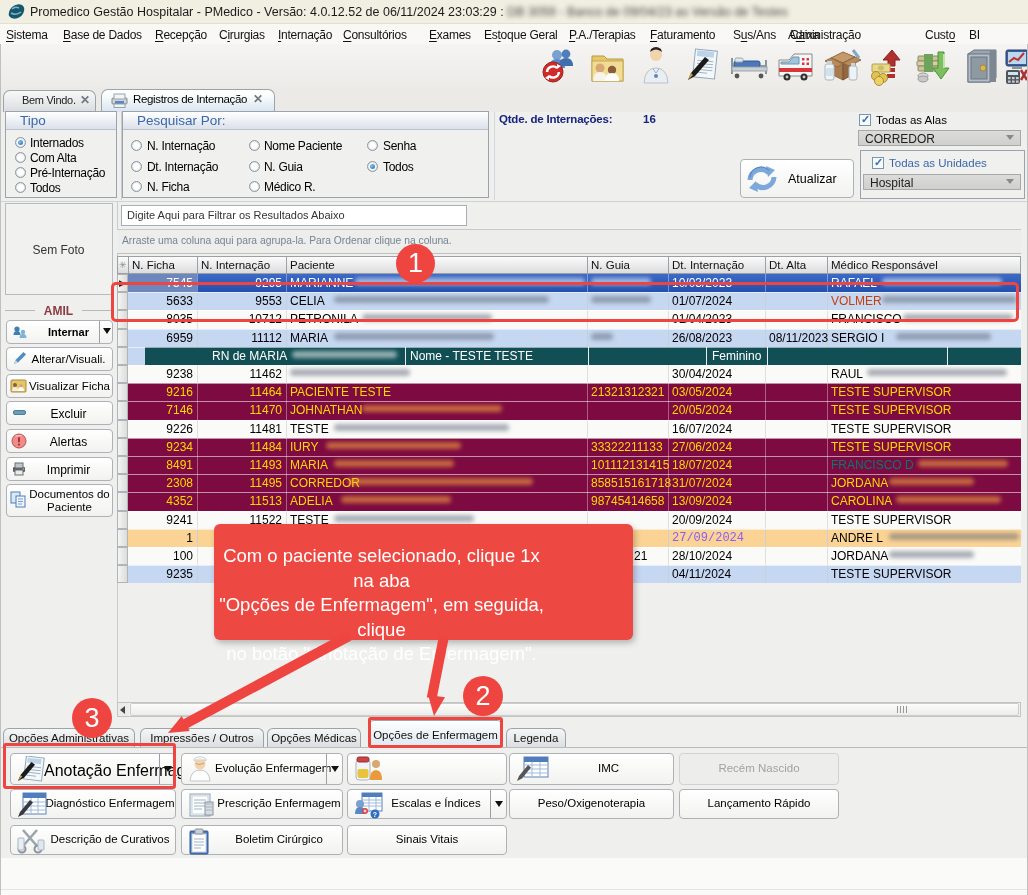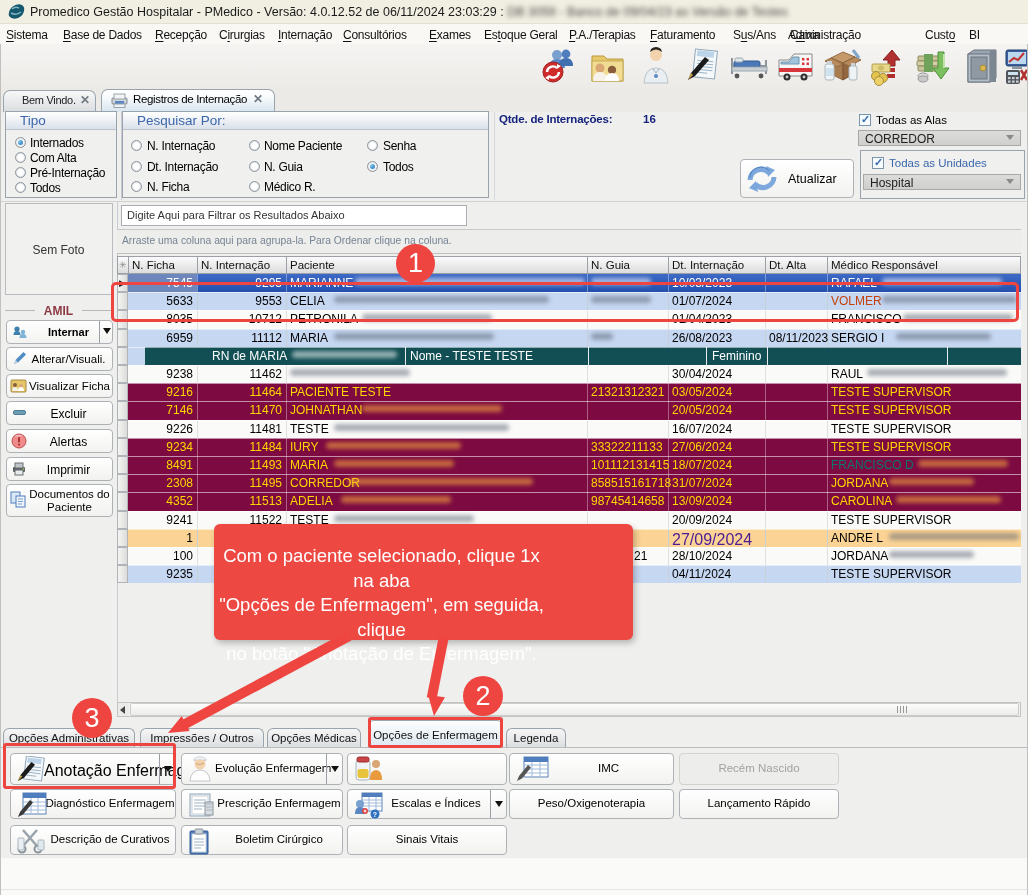--- a/index.html
+++ b/index.html
@@ -574,21 +574,21 @@
 <div class="abs" style="left:831px;top:513px;font-size:12px;color:#000;">TESTE SUPERVISOR</div>
 <div class="abs" style="left:117px;top:529px;width:11px;height:18px;background:linear-gradient(90deg,#f4f4f2,#dcdcda);border:1px solid #b0b4b8;"></div>
 <div class="abs" style="left:128px;top:529px;width:893px;height:18px;background:#fbd394;"></div>
 <div class="abs" style="left:197px;top:529px;width:1px;height:18px;background:#c8d0d8;"></div>
 <div class="abs" style="left:286px;top:529px;width:1px;height:18px;background:#c8d0d8;"></div>
 <div class="abs" style="left:587px;top:529px;width:1px;height:18px;background:#c8d0d8;"></div>
 <div class="abs" style="left:668px;top:529px;width:1px;height:18px;background:#c8d0d8;"></div>
 <div class="abs" style="left:765px;top:529px;width:1px;height:18px;background:#c8d0d8;"></div>
 <div class="abs" style="left:827px;top:529px;width:1px;height:18px;background:#c8d0d8;"></div>
 <div class="abs num" style="left:128px;top:531px;width:65px;font-size:12px;color:#000;text-align:right;">1</div>
-<div class="abs" style="left:672px;top:531px;font-size:16px;color:#4c1d95;">27/09/2024</div>
+<div class="abs" style="left:672px;top:531px;font-size:12px;color:#8b5cf6;font-family:Liberation Mono, monospace;">27/09/2024</div>
 <div class="abs" style="left:831px;top:531px;font-size:12px;color:#000;">ANDRE L</div>
 <div class="abs" style="left:889px;top:533px;width:130px;height:7px;border-radius:4px;background:rgba(90,100,115,0.5);filter:blur(2px);"></div>
 <div class="abs" style="left:117px;top:547px;width:11px;height:18px;background:linear-gradient(90deg,#f4f4f2,#dcdcda);border:1px solid #b0b4b8;"></div>
 <div class="abs" style="left:128px;top:547px;width:893px;height:18px;background:#fafaf8;"></div>
 <div class="abs" style="left:197px;top:547px;width:1px;height:18px;background:#e0e0de;"></div>
 <div class="abs" style="left:286px;top:547px;width:1px;height:18px;background:#e0e0de;"></div>
 <div class="abs" style="left:587px;top:547px;width:1px;height:18px;background:#e0e0de;"></div>
 <div class="abs" style="left:668px;top:547px;width:1px;height:18px;background:#e0e0de;"></div>
 <div class="abs" style="left:765px;top:547px;width:1px;height:18px;background:#e0e0de;"></div>
 <div class="abs" style="left:827px;top:547px;width:1px;height:18px;background:#e0e0de;"></div>

